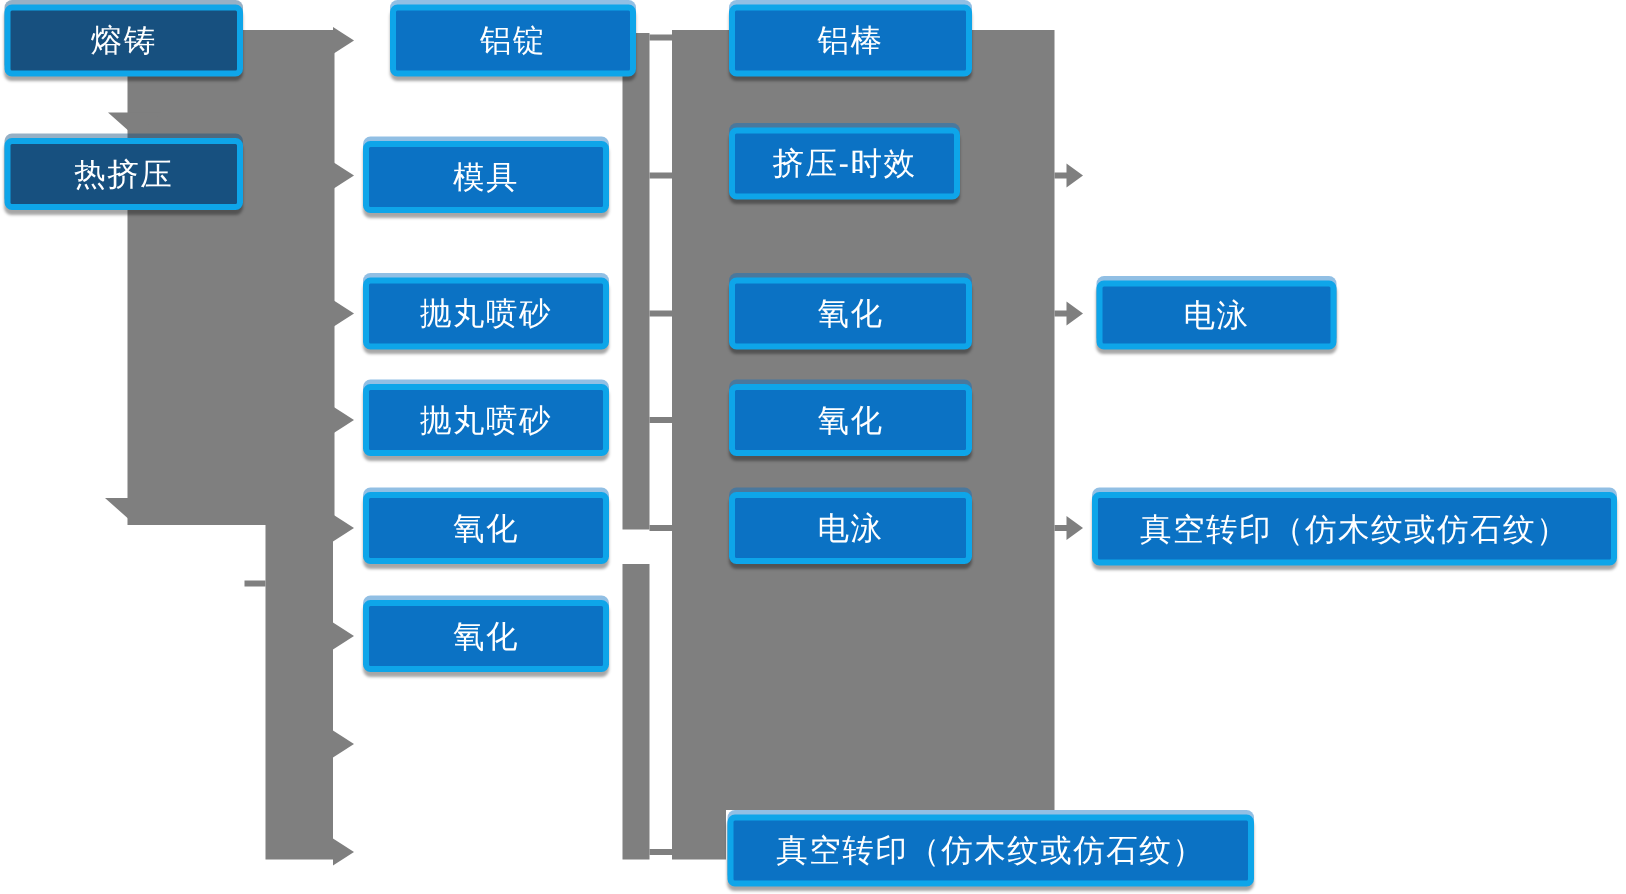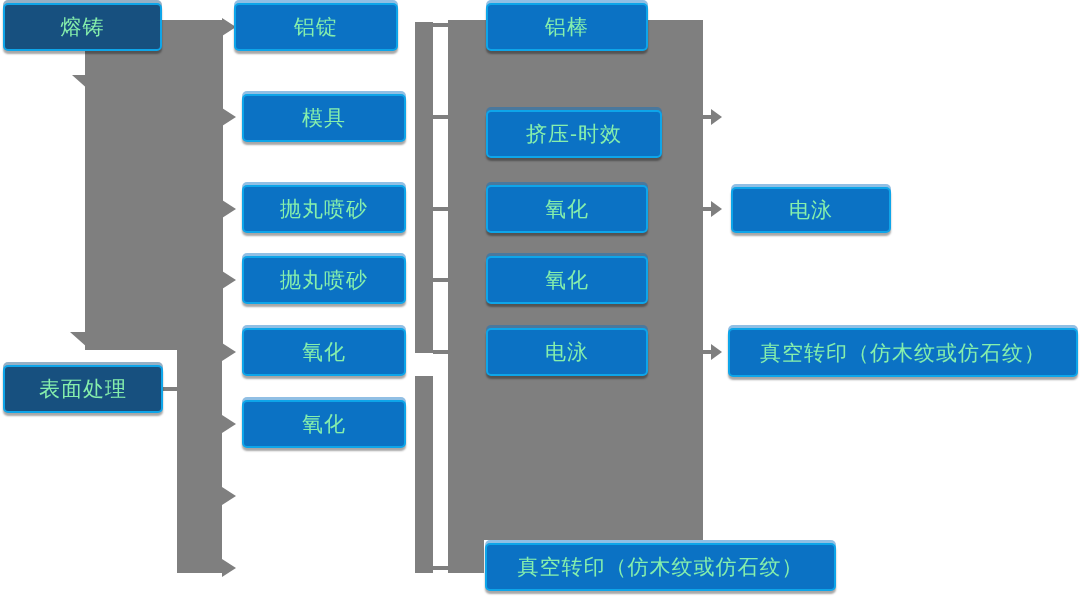--- a/index.html
+++ b/index.html
@@ -14,22 +14,22 @@
     border-left:14px solid #7f7f7f;}
   .tri-down{position:absolute;width:0;height:0;
     border-left:18px solid transparent;border-right:18px solid transparent;
     border-top:16px solid #7f7f7f;}
   .tri-right-sm{position:absolute;width:0;height:0;
     border-top:8px solid transparent;border-bottom:8px solid transparent;
     border-left:11px solid #7f7f7f;}
   
   .box{
     position:absolute;display:flex;align-items:center;justify-content:center;
-    color:#86efac;font-size:21px;letter-spacing:1px;text-align:center;
-    border:2px solid #0ea5e9;border-radius:5px;box-sizing:border-box;
+    color:#ffffff;font-size:21px;letter-spacing:1px;text-align:center;
+    border:4px solid #0ea5e9;border-radius:5px;box-sizing:border-box;
     box-shadow:0 -3px 0 rgba(11,114,196,0.45), 0 3px 2px rgba(0,0,0,0.35);
     z-index:2;white-space:nowrap;
   }
   .light{background:#0b72c4;}
   .dark{background:#17507f;box-shadow:0 -3px 0 rgba(23,80,127,0.45), 0 3px 2px rgba(0,0,0,0.35);}
 </style>
 </head>
 <body>
 
 <div class="canvas">
@@ -65,31 +65,31 @@
   <div class="bar" style="left:448px;top:540px;width:36px;height:33px"></div>
 
   <div class="bar" style="left:703px;top:115px;width:9px;height:4px"></div>
   <div class="tri-right-sm" style="left:711px;top:109px"></div>
   <div class="bar" style="left:703px;top:207px;width:9px;height:4px"></div>
   <div class="tri-right-sm" style="left:711px;top:201px"></div>
   <div class="bar" style="left:703px;top:350px;width:9px;height:4px"></div>
   <div class="tri-right-sm" style="left:711px;top:344px"></div>
 
   <div class="box dark" style="left:3px;top:3px;width:159px;height:48px">熔铸</div>
-  <div class="box dark" style="left:3px;top:365px;width:160px;height:48px">表面处理</div>
+  <div class="box dark" style="left:3px;top:92px;width:159px;height:48px">热挤压</div>
 
-  <div class="box light" style="left:234px;top:3px;width:164px;height:48px">铝锭</div>
+  <div class="box light" style="left:260px;top:3px;width:164px;height:48px">铝锭</div>
   <div class="box light" style="left:242px;top:94px;width:164px;height:48px">模具</div>
   <div class="box light" style="left:242px;top:185px;width:164px;height:48px">抛丸喷砂</div>
   <div class="box light" style="left:242px;top:256px;width:164px;height:48px">抛丸喷砂</div>
   <div class="box light" style="left:242px;top:328px;width:164px;height:48px">氧化</div>
   <div class="box light" style="left:242px;top:400px;width:164px;height:48px">氧化</div>
 
   <div class="box light" style="left:486px;top:3px;width:162px;height:48px">铝棒</div>
-  <div class="box light" style="left:486px;top:110px;width:176px;height:48px">挤压-时效</div>
+  <div class="box light" style="left:486px;top:85px;width:154px;height:48px">挤压-时效</div>
   <div class="box light" style="left:486px;top:185px;width:162px;height:48px">氧化</div>
   <div class="box light" style="left:486px;top:256px;width:162px;height:48px">氧化</div>
   <div class="box light" style="left:486px;top:328px;width:162px;height:48px">电泳</div>
   <div class="box light" style="left:485px;top:543px;width:351px;height:48px">真空转印（仿木纹或仿石纹）</div>
 
   <div class="box light" style="left:731px;top:187px;width:160px;height:46px">电泳</div>
   <div class="box light" style="left:728px;top:328px;width:350px;height:49px">真空转印（仿木纹或仿石纹）</div>
 
 </div>
 

